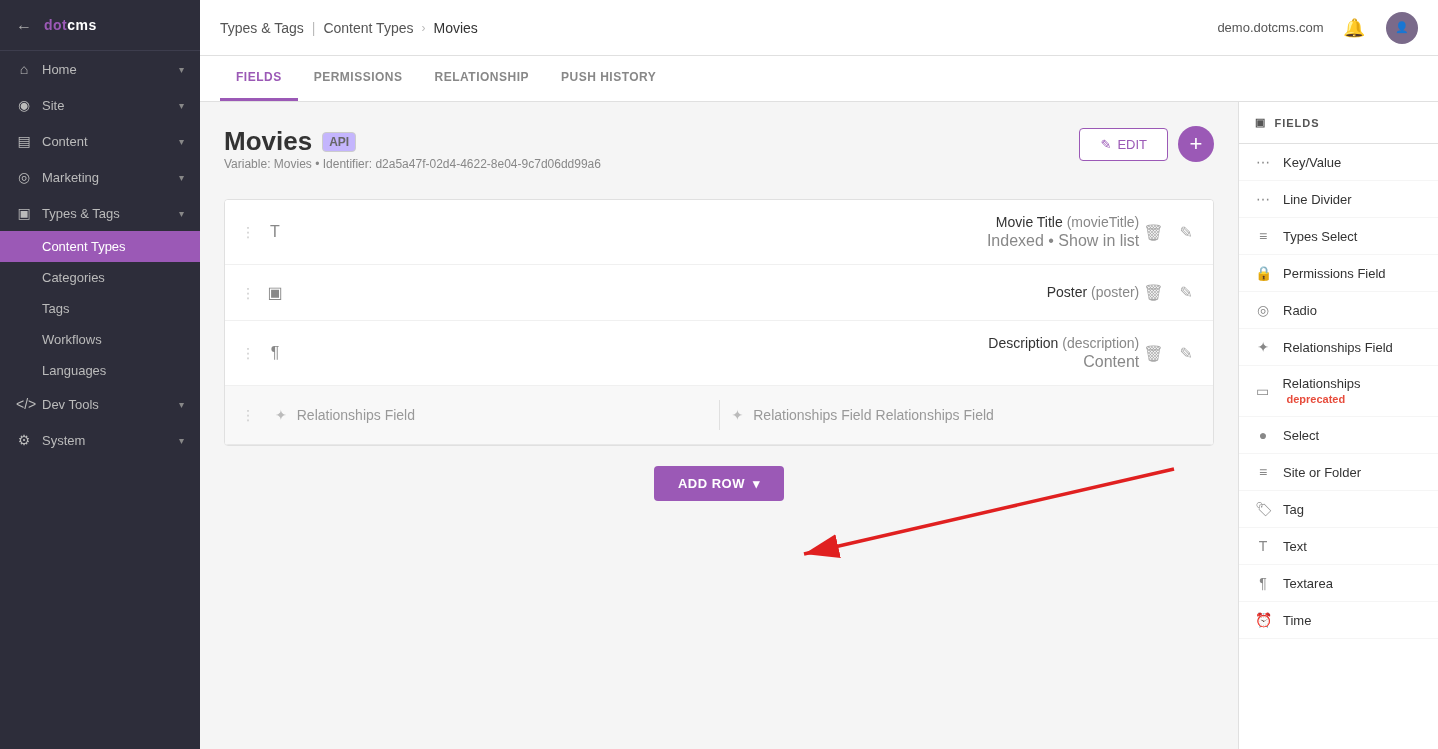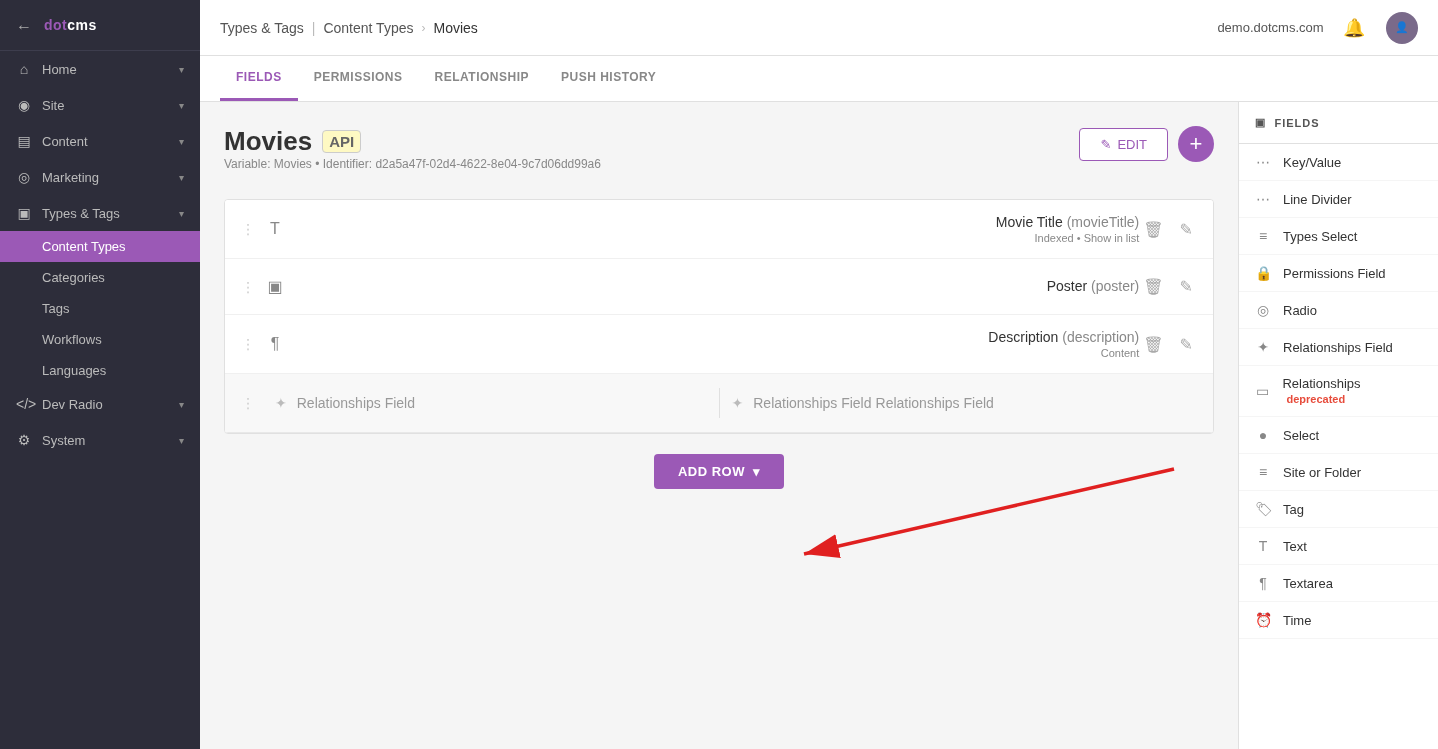--- a/index.html
+++ b/index.html
@@ -178,25 +178,25 @@
       display: flex;
       align-items: center;
       gap: 10px;
     }
     .page-title {
       font-size: 26px;
       font-weight: 600;
       color: #333;
     }
     .api-badge {
-      background: #fef9c3;
+      background: #c4b5fd;
       border: 1px solid #ccc;
       border-radius: 4px;
       padding: 2px 6px;
-      font-size: 15px;
+      font-size: 12px;
       color: #666;
       font-weight: 600;
     }
     .page-meta {
       font-size: 12px;
       color: #888;
       margin-bottom: 20px;
     }
     .page-actions {
       display: flex;
@@ -264,21 +264,21 @@
     .field-name {
       font-size: 14px;
       color: #333;
       font-weight: 500;
     }
     .field-var {
       color: #888;
       font-weight: 400;
     }
     .field-meta {
-      font-size: 11px;
+      font-size: 16px;
       color: #888;
       margin-top: 2px;
     }
     .field-actions {
       display: flex;
       gap: 8px;
       align-items: center;
     }
     .field-action-btn {
       background: none;
@@ -439,21 +439,21 @@
     <span>Tags</span>
   </div>
   <div class="sidebar-sub-item">
     <span>Workflows</span>
   </div>
   <div class="sidebar-sub-item">
     <span>Languages</span>
   </div>
   <div class="sidebar-item">
     <span class="sidebar-item-icon">&lt;/&gt;</span>
-    <span class="sidebar-item-label">Dev Radio</span>
+    <span class="sidebar-item-label">Dev Tools</span>
     <span class="sidebar-arrow">▾</span>
   </div>
   <div class="sidebar-item">
     <span class="sidebar-item-icon">⚙</span>
     <span class="sidebar-item-label">System</span>
     <span class="sidebar-arrow">▾</span>
   </div>
 </nav>
 
 <div class="main-content">

